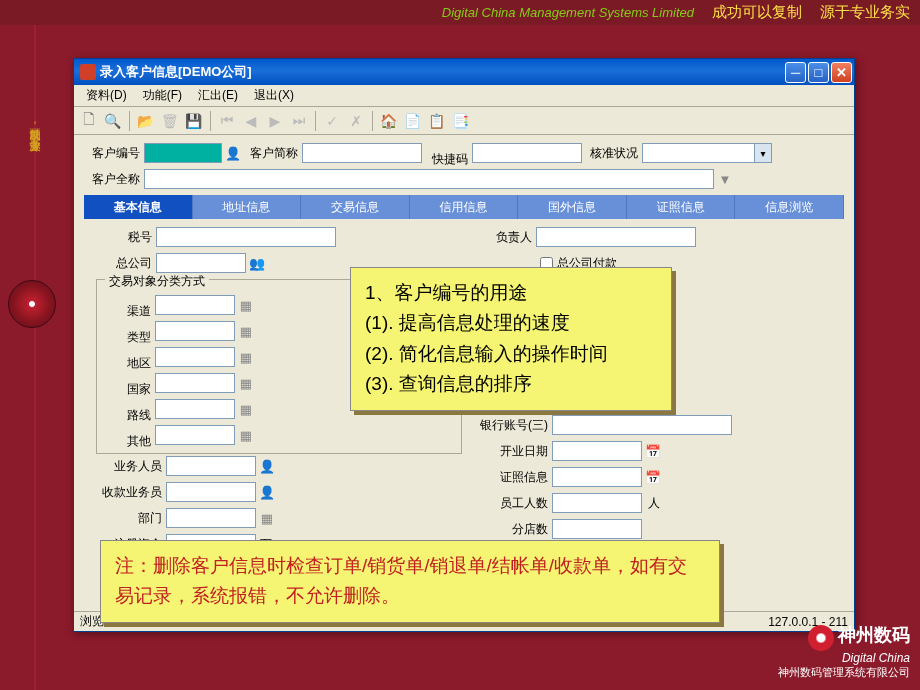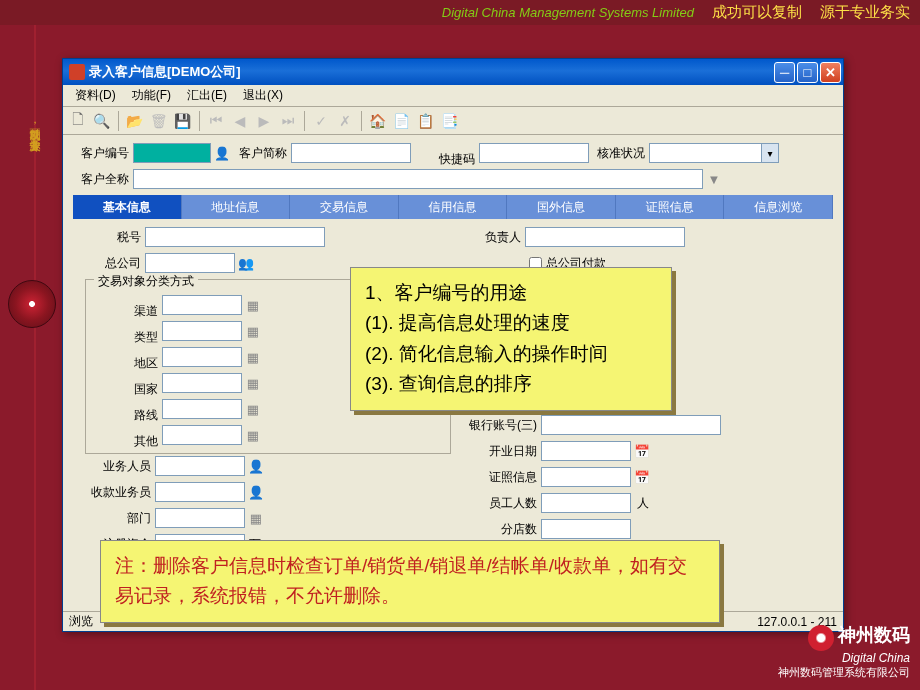--- a/index.html
+++ b/index.html
@@ -41,21 +41,21 @@
     .cd-disc {
       position: absolute;
       left: 8px; top: 280px;
       width: 48px; height: 48px;
       border-radius: 50%;
       background: radial-gradient(circle, #fff 0%, #fff 8%, #c02030 10%, #8b1520 50%, #5a0e18 100%);
       border: 1px solid #400810;
     }
     .window {
       position: absolute;
-      left: 62px; top: 58px;
+      left: 73px; top: 58px;
       width: 782px; height: 574px;
       background: #ece9d8;
       border: 1px solid #003f8f;
       box-shadow: 2px 2px 8px rgba(0,0,0,0.4);
     }
     .titlebar {
       height: 26px;
       background: linear-gradient(to bottom, #0058cc 0%, #1a6fd8 45%, #0050c0 100%);
       display: flex;
       align-items: center;
@@ -98,21 +98,21 @@
       cursor: pointer;
       font-size: 14px;
       color: #666;
     }
     .tool-sep { width: 1px; height: 20px; background: #aca899; margin: 0 3px; }
     .tool-btn.disabled { color: #bbb; }
     .form-area { padding: 6px 10px; background: #ece9d8; }
     .form-row { display: flex; align-items: center; height: 24px; margin-bottom: 2px; }
     .lbl { font-size: 12px; text-align: right; padding-right: 4px; white-space: nowrap; }
     .lbl.w60 { width: 60px; }
-    .lbl.w50 { width: 68px; margin-top: 12px; }
+    .lbl.w50 { width: 50px; margin-top: 12px; }
     .lbl.w70 { width: 70px; }
     .txt-input {
       height: 20px; border: 1px solid #7f9db9; background: #fff;
       font-size: 12px; padding: 0 3px;
     }
     .txt-input.teal { background: #00b0a0; }
     .icon-btn {
       width: 18px; height: 18px; margin-left: 2px;
       display: flex; align-items: center; justify-content: center;
       color: #888; font-size: 13px; cursor: pointer;

